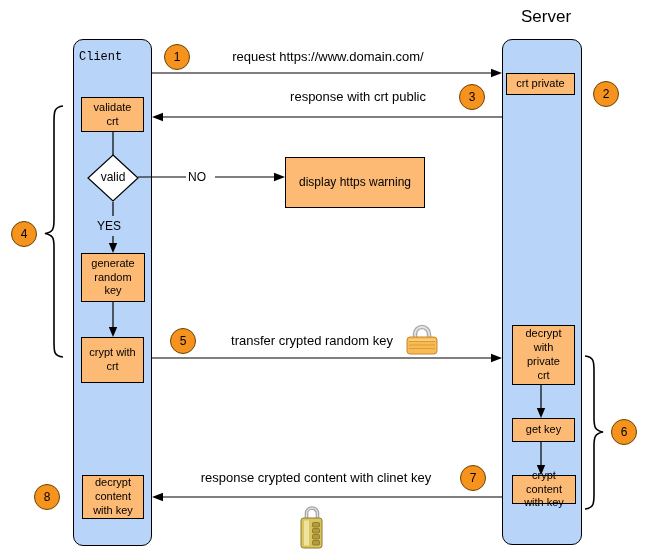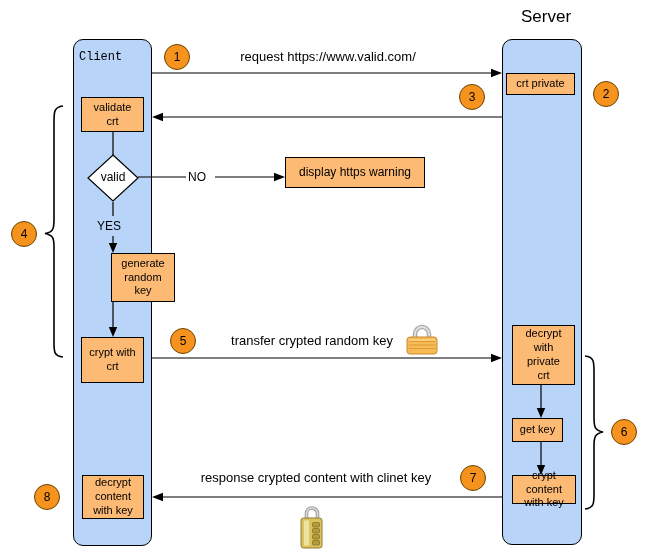--- a/index.html
+++ b/index.html
@@ -108,42 +108,43 @@
         <rect x="312.5" y="540.5" width="7" height="4.5" rx="1"></rect>
       </g>
     </g>
   </svg>
 
   <div class="node" style="left:81px;top:97px;width:63px;height:35px;">validate
 crt</div>
   <div class="diamond-label" style="left:88px;top:170px;width:50px;">valid</div>
   <div class="small-label" style="left:97px;top:219px;width:32px;">YES</div>
   <div class="small-label" style="left:188px;top:170px;width:28px;">NO</div>
-  <div class="node" style="left:81px;top:253px;width:64px;height:49px;margin-left:30px;">generate
+  <div class="node" style="left:81px;top:253px;width:64px;height:49px;">generate
 random
 key</div>
   <div class="node" style="left:81px;top:337px;width:63px;height:46px;">crypt with
 crt</div>
   <div class="node" style="left:82px;top:475px;width:62px;height:44px;">decrypt
 content
 with key</div>
 
-  <div class="node wide" style="left:285px;top:157px;width:140px;height:31px;">display https warning</div>
+  <div class="node wide" style="left:285px;top:157px;width:140px;height:51px;">display https warning</div>
 
   <div class="node" style="left:506px;top:73px;width:69px;height:22px;">crt private</div>
   <div class="node" style="left:512px;top:325px;width:63px;height:60px;">decrypt
 with
 private
 crt</div>
-  <div class="node" style="left:512px;top:418px;width:51px;height:24px;">get key</div>
+  <div class="node" style="left:512px;top:418px;width:63px;height:24px;">get key</div>
   <div class="node" style="left:512px;top:475px;width:64px;height:29px;">crypt
 content
 with key</div>
 
-  <div class="msg" style="left:198px;top:49px;width:260px;">request https://www.valid.com/</div>
+  <div class="msg" style="left:198px;top:49px;width:260px;">request https://www.domain.com/</div>
+  <div class="msg" style="left:238px;top:89px;width:240px;">response with crt public</div>
   <div class="msg" style="left:197px;top:333px;width:230px;">transfer crypted random key</div>
   <div class="msg" style="left:176px;top:470px;width:280px;">response crypted content with clinet key</div>
 
   <div class="badge" style="left:164px;top:44px;">1</div>
   <div class="badge" style="left:593px;top:81px;">2</div>
   <div class="badge" style="left:459px;top:84px;">3</div>
   <div class="badge" style="left:11px;top:221px;">4</div>
   <div class="badge" style="left:170px;top:328px;">5</div>
   <div class="badge" style="left:611px;top:419px;">6</div>
   <div class="badge" style="left:460px;top:465px;">7</div>

